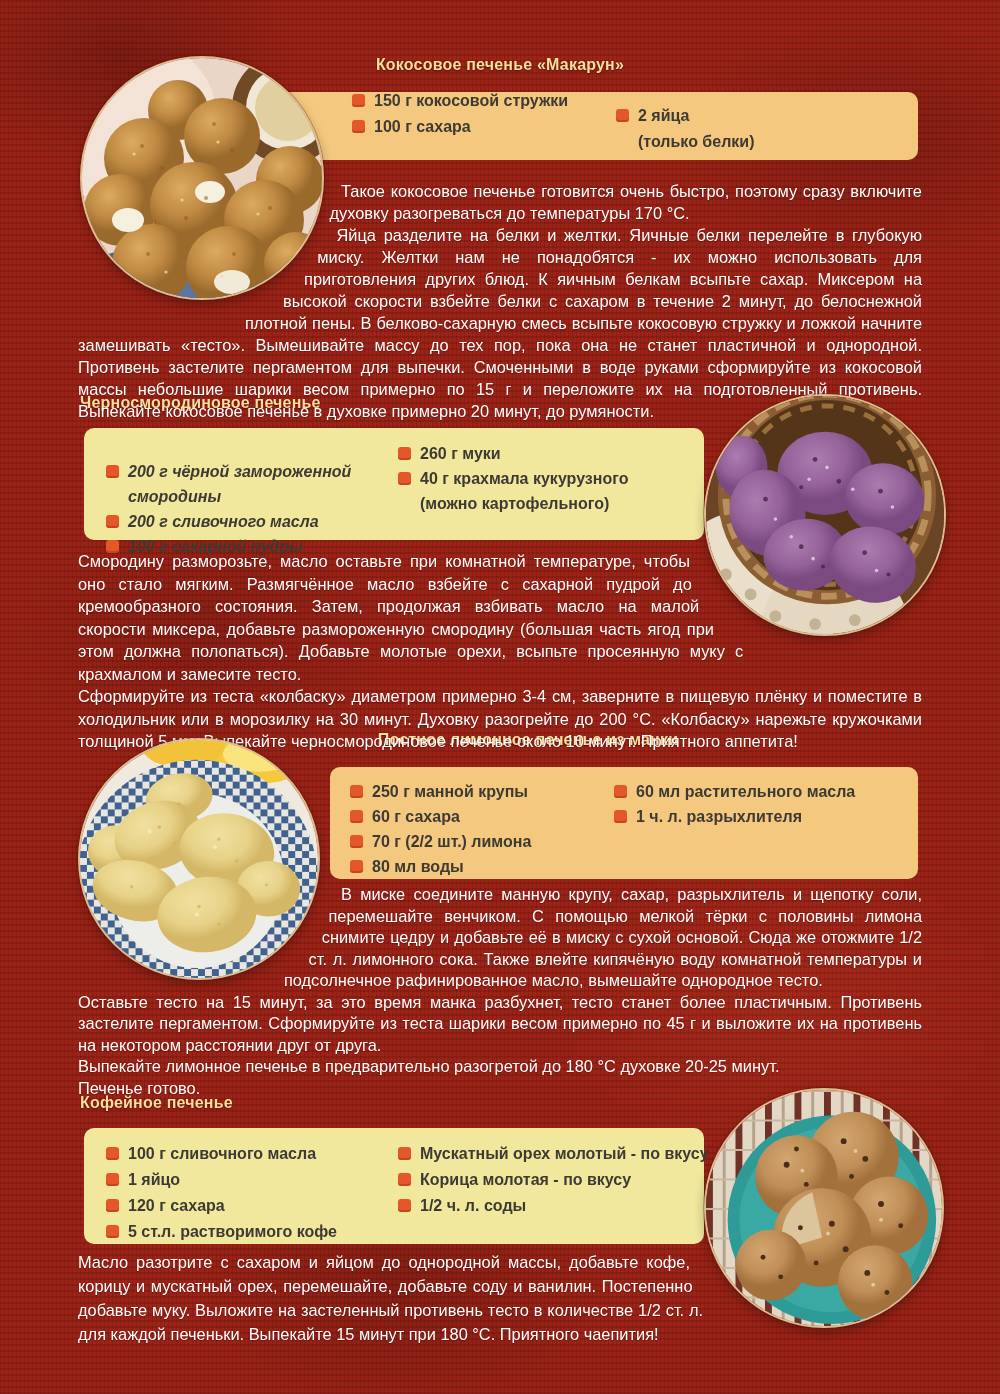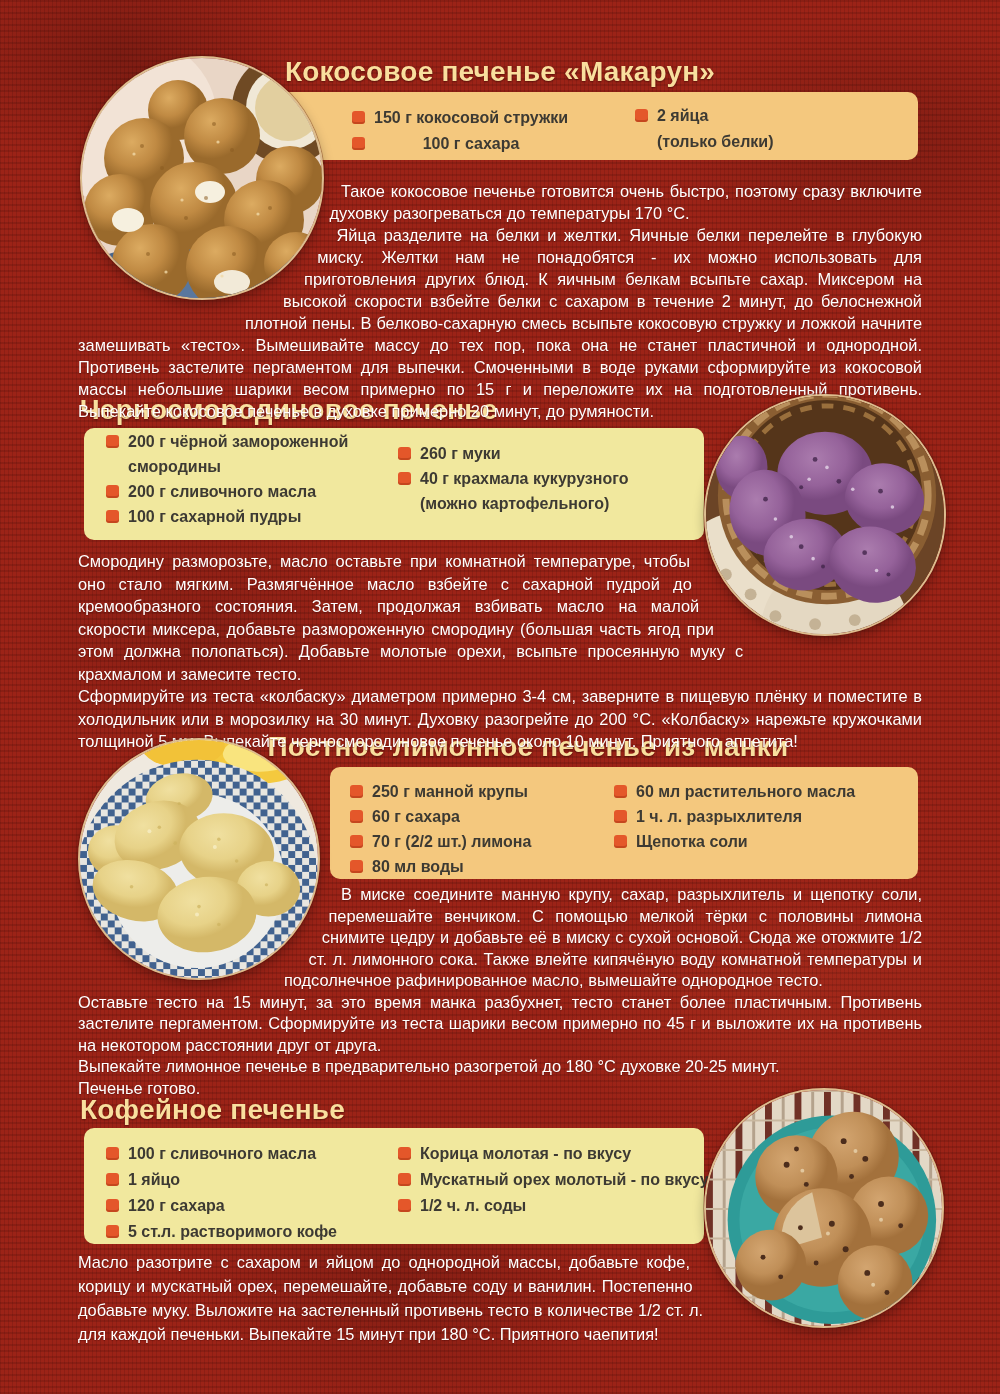--- a/index.html
+++ b/index.html
@@ -16,21 +16,21 @@
       radial-gradient(300px 180px at 88% 10%, rgba(0,0,0,.16), transparent 70%),
       radial-gradient(280px 200px at 20% 46%, rgba(0,0,0,.12), transparent 70%),
       radial-gradient(320px 220px at 78% 72%, rgba(255,120,70,.08), transparent 70%),
       radial-gradient(300px 200px at 40% 92%, rgba(0,0,0,.14), transparent 70%),
       repeating-linear-gradient(0deg, rgba(60,8,4,.18) 0 2px, rgba(0,0,0,0) 2px 6px),
       repeating-linear-gradient(90deg, rgba(0,0,0,.10) 0 1px, rgba(0,0,0,0) 1px 4px);
   }
   
   .rtitle{
     position:absolute;margin:0;
-    font-size:28px;font-weight:700;color:#f9df9e;
+    font-size:16px;font-weight:700;color:#f9df9e;
     letter-spacing:.2px;text-shadow:0 1px 2px rgba(40,0,0,.55);
     white-space:nowrap;
   }
   .t-center{text-align:center;}
   
   .ibox{position:absolute;border-radius:10px;z-index:2;}
   .ibox.orange{background:#f4c87e;}
   .ibox.yellow{background:#f1e89e;}
   
   .ing{position:absolute;margin:0;padding:0;list-style:none;z-index:3;}
@@ -73,25 +73,25 @@
 </head>
 <body>
 
 <div class="page">
 
   <section>
     <h2 class="rtitle t-center" style="left:0;width:1000px;top:56px;">Кокосовое печенье «Макарун»</h2>
 
     <div class="ibox orange" style="left:210px;top:92px;width:708px;height:68px;"></div>
 
-    <ul class="ing lh26" style="left:352px;top:105px;text-align:center;">
+    <ul class="ing lh26" style="left:352px;top:88px;">
       <li><span class="blt"></span><span>150 г кокосовой стружки</span></li>
       <li><span class="blt"></span><span>100 г сахара</span></li>
     </ul>
-    <ul class="ing lh26" style="left:635px;top:103px;">
+    <ul class="ing lh26" style="left:616px;top:103px;">
       <li><span class="blt"></span><span>2 яйца</span></li>
       <li class="cont"><span>(только белки)</span></li>
     </ul>
 
     <div class="photo" style="left:80px;top:56px;width:240px;height:240px;">
       <svg viewBox="0 0 240 240">
         <defs>
           <radialGradient id="g1mac" cx="35%" cy="30%">
             <stop offset="0" stop-color="#dcab61"></stop>
               <stop offset=".6" stop-color="#c08a43"></stop>
@@ -145,21 +145,21 @@
       <p class="indent">Такое кокосовое печенье готовится очень быстро, поэтому сразу включите духовку разогреваться до температуры 170 °C.</p>
       <p class="indent">Яйца разделите на белки и желтки. Яичные белки перелейте в глубокую миску. Желтки нам не понадобятся - их можно использовать для приготовления других блюд. К яичным белкам всыпьте сахар. Миксером на высокой скорости взбейте белки с сахаром в течение 2 минут, до белоснежной плотной пены. В белково-сахарную смесь всыпьте кокосовую стружку и ложкой начните замешивать «тесто». Вымешивайте массу до тех пор, пока она не станет пластичной и однородной. Противень застелите пергаментом для выпечки. Смоченными в воде руками сформируйте из кокосовой массы небольшие шарики весом примерно по 15 г и переложите их на подготовленный противень.  Выпекайте кокосовое печенье в духовке примерно 20 минут, до румяности.</p>
     </div>
   </section>
 
   <section>
     <h2 class="rtitle" style="left:80px;top:394px;">Черносмородиновое печенье</h2>
 
     <div class="ibox yellow" style="left:84px;top:428px;width:620px;height:112px;"></div>
 
-    <ul class="ing" style="left:106px;top:429px;">
+    <ul class="ing" style="left:106px;top:459px;font-style:italic;">
       <li><span class="blt"></span><span>200 г чёрной замороженной</span></li>
       <li class="cont"><span>смородины</span></li>
       <li><span class="blt"></span><span>200 г сливочного масла</span></li>
       <li><span class="blt"></span><span>100 г сахарной пудры</span></li>
     </ul>
     <ul class="ing" style="left:398px;top:441px;">
       <li><span class="blt"></span><span>260 г муки</span></li>
       <li><span class="blt"></span><span>40 г крахмала кукурузного</span></li>
       <li class="cont"><span>(можно картофельного)</span></li>
     </ul>
@@ -232,21 +232,20 @@
 
     <ul class="ing" style="left:350px;top:779px;">
       <li><span class="blt"></span><span>250 г манной крупы</span></li>
       <li><span class="blt"></span><span>60 г сахара</span></li>
       <li><span class="blt"></span><span>70 г (2/2 шт.) лимона</span></li>
       <li><span class="blt"></span><span>80 мл воды</span></li>
     </ul>
     <ul class="ing" style="left:614px;top:779px;">
       <li><span class="blt"></span><span>60 мл растительного масла</span></li>
       <li><span class="blt"></span><span>1 ч. л. разрыхлителя</span></li>
-      <li><span class="blt"></span><span>Щепотка соли</span></li>
     </ul>
 
     <div class="photo" style="left:78px;top:738px;width:238px;height:238px;">
       <svg viewBox="0 0 240 240">
         <defs>
           <radialGradient id="g3lem" cx="38%" cy="30%">
             <stop offset="0" stop-color="#f0e0a0"></stop>
               <stop offset=".65" stop-color="#e7d288"></stop>
               <stop offset="1" stop-color="#d4b868"></stop>
           </radialGradient>
@@ -302,22 +301,22 @@
 
     <div class="ibox yellow" style="left:84px;top:1128px;width:620px;height:116px;"></div>
 
     <ul class="ing lh26" style="left:106px;top:1141px;">
       <li><span class="blt"></span><span>100 г сливочного масла</span></li>
       <li><span class="blt"></span><span>1 яйцо</span></li>
       <li><span class="blt"></span><span>120 г сахара</span></li>
       <li><span class="blt"></span><span>5 ст.л. растворимого кофе</span></li>
     </ul>
     <ul class="ing lh26" style="left:398px;top:1141px;">
+      <li><span class="blt"></span><span>Мускатный орех молотый - по вкусу</span></li>
       <li><span class="blt"></span><span>Корица молотая - по вкусу</span></li>
-      <li><span class="blt"></span><span>Мускатный орех молотый - по вкусу</span></li>
       <li><span class="blt"></span><span>1/2 ч. л. соды</span></li>
     </ul>
 
     <div class="photo" style="left:704px;top:1088px;width:236px;height:236px;">
       <svg viewBox="0 0 240 240">
         <defs>
           <radialGradient id="g4cof" cx="38%" cy="30%">
             <stop offset="0" stop-color="#d3a570"></stop>
               <stop offset=".65" stop-color="#c08f58"></stop>
               <stop offset="1" stop-color="#a3713c"></stop>

